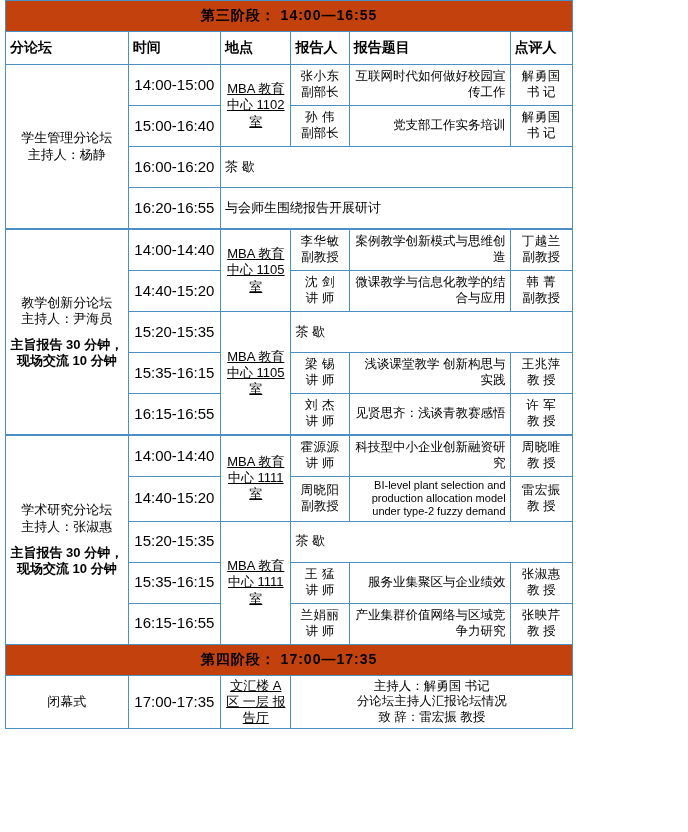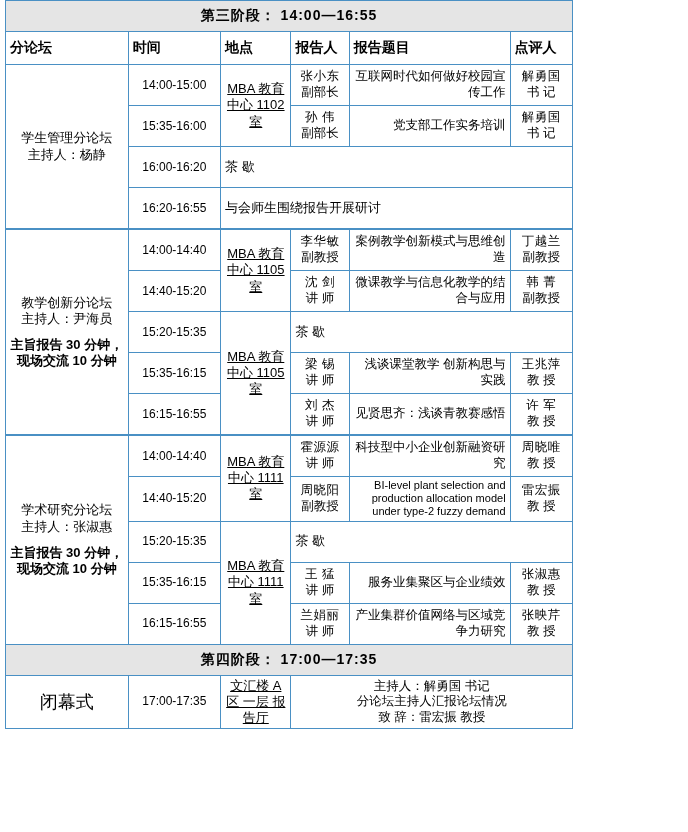--- a/index.html
+++ b/index.html
@@ -27,21 +27,21 @@
     font-size: 12.5px;
   }
   table.agenda td {
     border: 1px solid #4a90c4;
     padding: 2px 4px;
     vertical-align: middle;
     line-height: 1.25;
     word-break: break-word;
   }
   .phase-banner {
-    background: #e5e5e5;
+    background: #c2410c;
     text-align: center;
     font-weight: bold;
     font-size: 14px;
     letter-spacing: 1px;
     height: 26px;
   }
   .head-cell {
     text-align: left;
     font-weight: bold;
     font-size: 14px;
@@ -60,21 +60,21 @@
     font-size: 13px;
     line-height: 1.55;
     padding: 4px 5px;
     margin-left: 20px;
   }
   .forum-cell .b {
     font-weight: bold;
   }
   .time-cell {
     text-align: center;
-    font-size: 12px;
+    font-size: 15px;
     height: 36px;
   }
   .place-cell {
     text-align: center;
     font-size: 13px;
     line-height: 1.5;
     text-decoration: underline;
   }
   .person-cell {
     text-align: center;
@@ -93,21 +93,21 @@
     font-size: 11px;
     line-height: 1.2;
   }
   .break-cell {
     text-align: left;
     font-size: 13px;
     height: 30px;
   }
   .closing-left {
     text-align: center;
-    font-size: 18px;
+    font-size: 13px;
   }
   .closing-info {
     text-align: center;
     font-size: 12.5px;
     line-height: 1.7;
     padding: 6px 8px;
   }
   .sep-strong { border-top: 2px solid #4a90c4 !important; }
 </style>
 </head>
@@ -149,21 +149,21 @@
         <div class="nm">张小东</div>
         <div>副部长</div>
       </td>
       <td class="topic-cell">互联网时代如何做好校园宣传工作</td>
       <td class="person-cell">
         <div class="nm">解勇国</div>
         <div>书 记</div>
       </td>
     </tr>
     <tr>
-      <td class="time-cell">15:35-16:00</td>
+      <td class="time-cell">15:00-16:40</td>
       <td class="person-cell">
         <div class="nm">孙 伟</div>
         <div>副部长</div>
       </td>
       <td class="topic-cell">党支部工作实务培训</td>
       <td class="person-cell">
         <div class="nm">解勇国</div>
         <div>书 记</div>
       </td>
     </tr>

